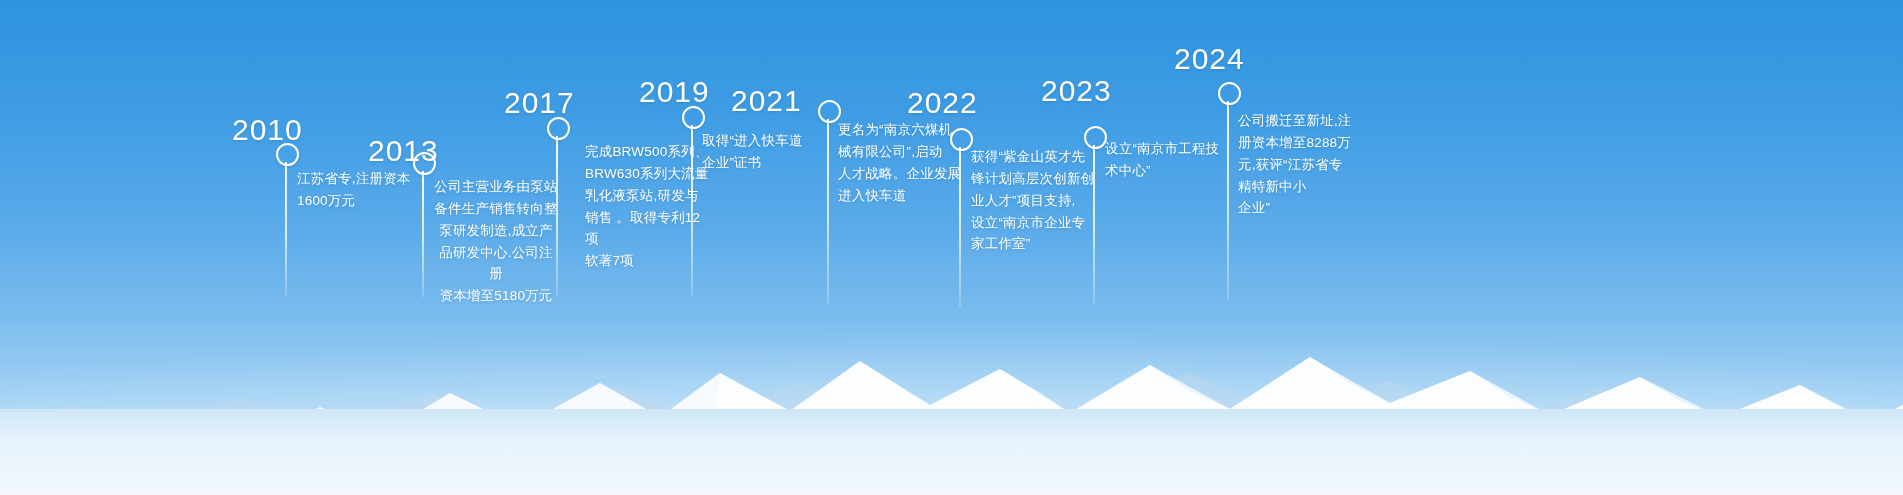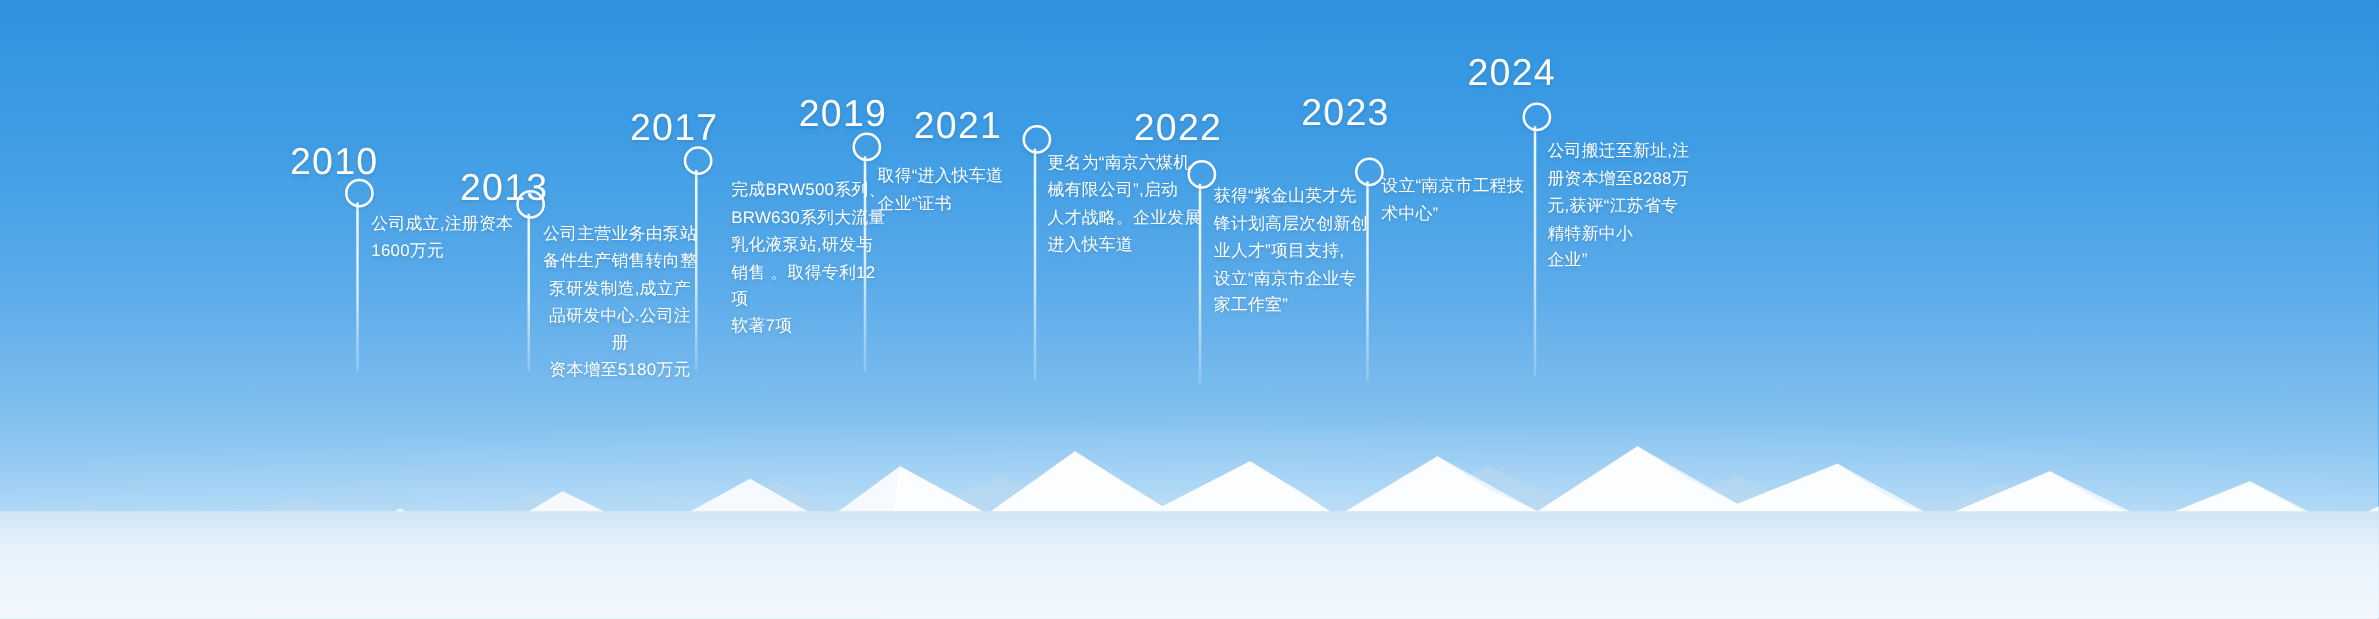--- a/index.html
+++ b/index.html
@@ -97,21 +97,21 @@
     </svg>
   </div>
 
   <div class="snowfield"></div>
 
   <div class="timeline" id="timeline">
       <div class="milestone">
         <div class="year" style="left: 232px; top: 115px;">2010</div>
         <div class="stem" style="left: 284.5px; top: 162px; height: 135px;"></div>
         <div class="dot" style="left: 276px; top: 143px;"></div>
-        <div class="desc" style="left: 297px; top: 168px; width: 122px;">公司成立,注册资本
+        <div class="desc" style="left: 297px; top: 168px; width: 122px;">江苏省专,注册资本
 1600万元</div>
       </div>
       <div class="milestone">
         <div class="year" style="left: 368px; top: 123px; margin-top: 13px;">2013</div>
         <div class="stem" style="left: 421.5px; top: 171px; height: 126px;"></div>
         <div class="dot" style="left: 413px; top: 152px;"></div>
         <div class="desc" style="left: 434px; top: 176px; width: 124px; text-align: center;">公司主营业务由泵站
 备件生产销售转向整
 泵研发制造,成立产
 品研发中心.公司注册

